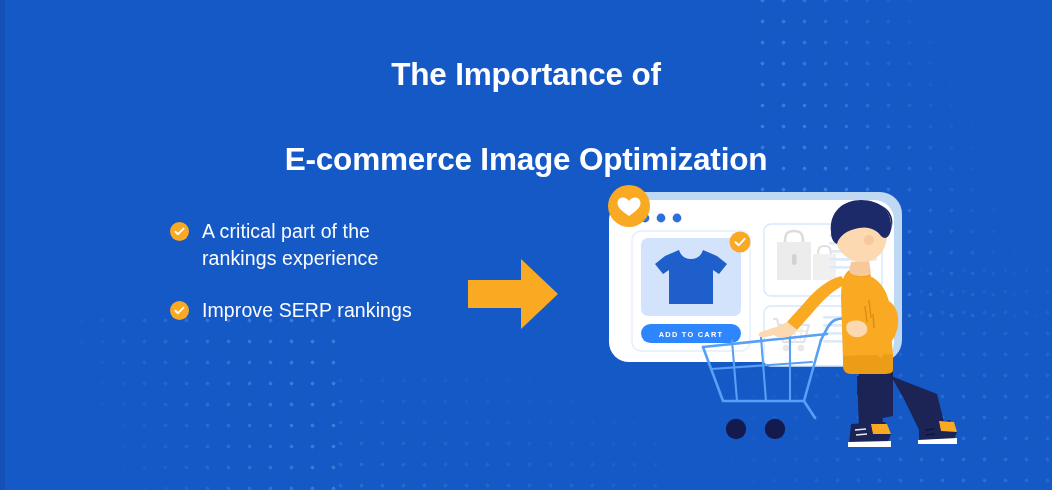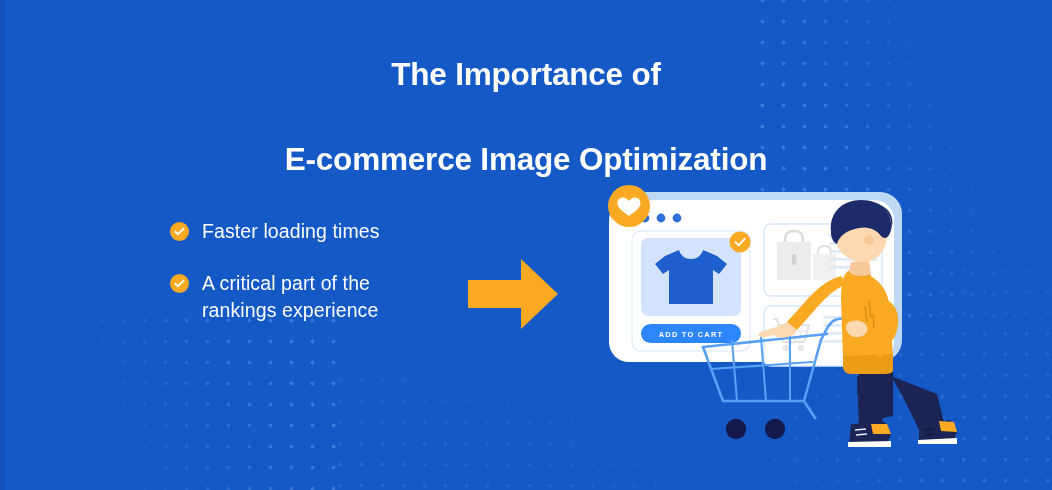--- a/index.html
+++ b/index.html
@@ -104,38 +104,38 @@
   <div class="dots dots-br"></div>
   <div class="dots dots-bc"></div>
 
   <div id="headline">
     <span class="l1">The Importance of</span>
     <span class="l2">E-commerce Image Optimization</span>
   </div>
 
   <div id="bullets">
 
-    <div class="bullet">
-      <span class="check-badge">
-        <svg width="13" height="13" viewBox="0 0 13 13">
-          <path d="M2.4 6.7 L5 9.2 L10.6 3.6" fill="none" stroke="#ffffff" stroke-width="1.9" stroke-linecap="round" stroke-linejoin="round"></path>
-        </svg>
-      </span>
-      <span class="bullet-text">Faster loading times</span>
-    </div>
 
     <div class="bullet">
       <span class="check-badge">
         <svg width="13" height="13" viewBox="0 0 13 13">
           <path d="M2.4 6.7 L5 9.2 L10.6 3.6" fill="none" stroke="#ffffff" stroke-width="1.9" stroke-linecap="round" stroke-linejoin="round"></path>
         </svg>
       </span>
       <span class="bullet-text">A critical part of the rankings experience</span>
     </div>
 
+    <div class="bullet">
+      <span class="check-badge">
+        <svg width="13" height="13" viewBox="0 0 13 13">
+          <path d="M2.4 6.7 L5 9.2 L10.6 3.6" fill="none" stroke="#ffffff" stroke-width="1.9" stroke-linecap="round" stroke-linejoin="round"></path>
+        </svg>
+      </span>
+      <span class="bullet-text">Improve SERP rankings</span>
+    </div>
 
   </div>
 
   <div id="arrow">
     <svg width="100" height="80" viewBox="0 0 100 80">
       <path d="M5 26 L58 26 L58 5 L95 40 L58 75 L58 54 L5 54 Z" fill="#f9a922"></path>
     </svg>
   </div>
 
   <div id="illustration">

